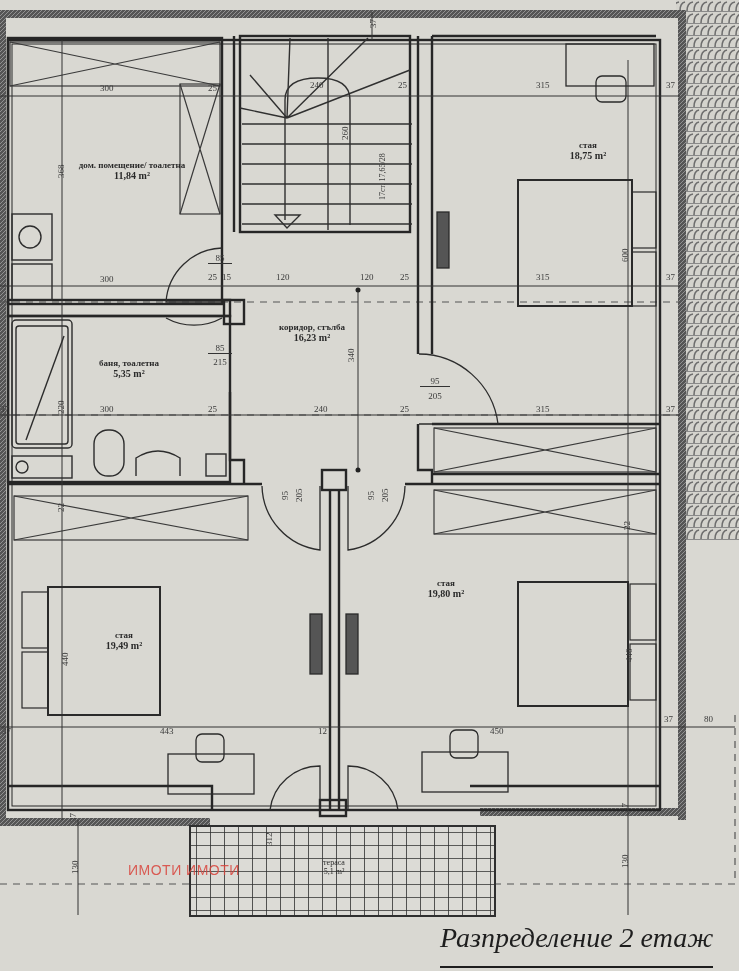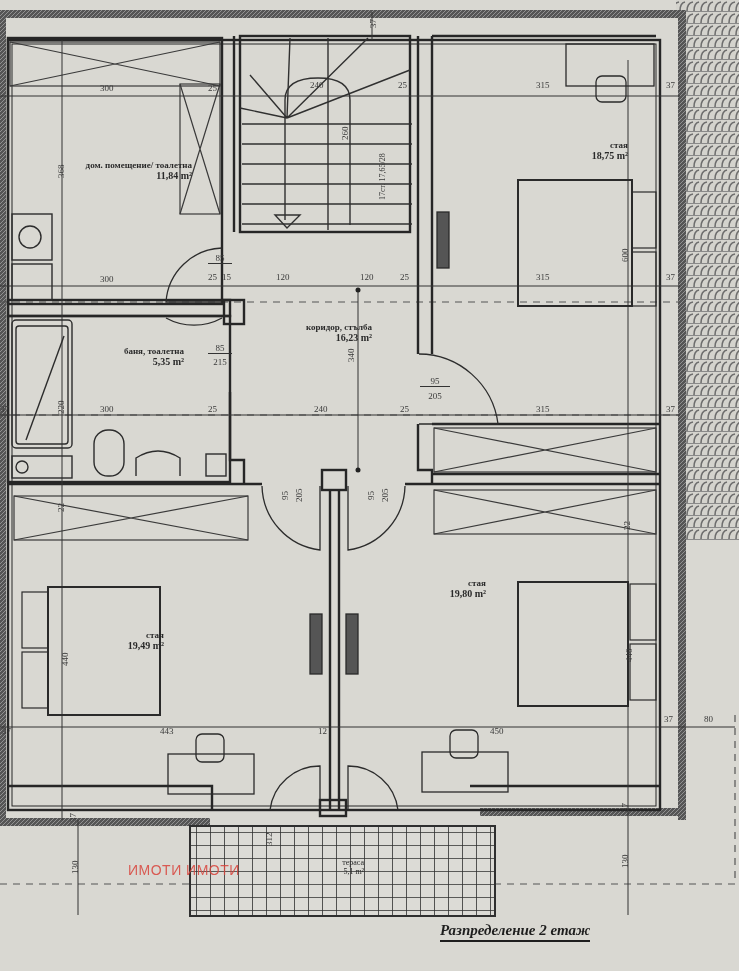--- a/index.html
+++ b/index.html
@@ -3,35 +3,35 @@
 <meta charset="utf-8">
 <style>
   html, body { margin: 0; padding: 0; }
   body {
     width: 739px; height: 971px; overflow: hidden;
     background: #d9d8d2;
     font-family: "Liberation Serif", serif;
     position: relative;
   }
   #plan { position: absolute; left: 0; top: 0; width: 739px; height: 971px; }
-  .lbl { position: absolute; font-family: "Liberation Serif", serif; color: #2a2a2a; text-align: right; line-height: 1.15; }
+  .lbl { position: absolute; font-family: "Liberation Serif", serif; color: #2a2a2a; text-align: center; line-height: 1.15; }
   .room-name { font-size: 9px; font-weight: bold; }
   .room-area { font-size: 10px; font-weight: bold; }
   .dim { position: absolute; font-family: "Liberation Serif", serif; font-size: 9px; color: #3a3a3a; }
   .dim.v { transform: rotate(-90deg); transform-origin: left top; }
   .watermark {
     position: absolute; left: 128px; top: 862px;
     font-family: "Liberation Sans", sans-serif; font-size: 14px;
     color: #d9443c; letter-spacing: 0.5px; opacity: 0.85;
   }
   .title {
     position: absolute; left: 440px; top: 922px;
-    font-family: "Liberation Serif", serif; font-style: italic; font-weight: bold;
-    font-size: 15px; color: #1e1e1e; white-space: nowrap;
-    border-bottom: 2px solid #1e1e1e; padding-bottom: 1px;
+    font-family: "Liberation Serif", serif; font-style: italic; font-weight: normal;
+    font-size: 28px; color: #1e1e1e; white-space: nowrap;
+    border-bottom: 2px solid #1e1e1e; padding-bottom: 12px;
   }
 </style>
 </head>
 <body>
 
 <svg id="plan" viewBox="0 0 739 971" xmlns="http://www.w3.org/2000/svg">
   <defs>
     <pattern id="tiles" width="14" height="12" patternUnits="userSpaceOnUse">
       <rect width="14" height="12" fill="#d4d3cd"></rect>
       <path d="M1 11 Q1 3 7 2 M8 11 Q8 3 13 2" stroke="#6d6d6d" stroke-width="1.6" fill="none"></path>
@@ -187,21 +187,21 @@
   </g>
 
   <circle cx="358" cy="290" r="2.5" fill="#222"></circle>
   <circle cx="358" cy="470" r="2.5" fill="#222"></circle>
 </svg>
 
 <div class="lbl" style="left:72px;top:160px;width:120px;">
   <div class="room-name">дом. помещение/ тоалетна</div>
   <div class="room-area">11,84 m²</div>
 </div>
-<div class="lbl" style="left:74px;top:346px;width:110px;">
+<div class="lbl" style="left:74px;top:358px;width:110px;">
   <div class="room-name">баня, тоалетна</div>
   <div class="room-area">5,35 m²</div>
 </div>
 <div class="lbl" style="left:252px;top:322px;width:120px;">
   <div class="room-name">коридор, стълба</div>
   <div class="room-area">16,23 m²</div>
 </div>
 <div class="lbl" style="left:548px;top:140px;width:80px;">
   <div class="room-name">стая</div>
   <div class="room-area">18,75 m²</div>

